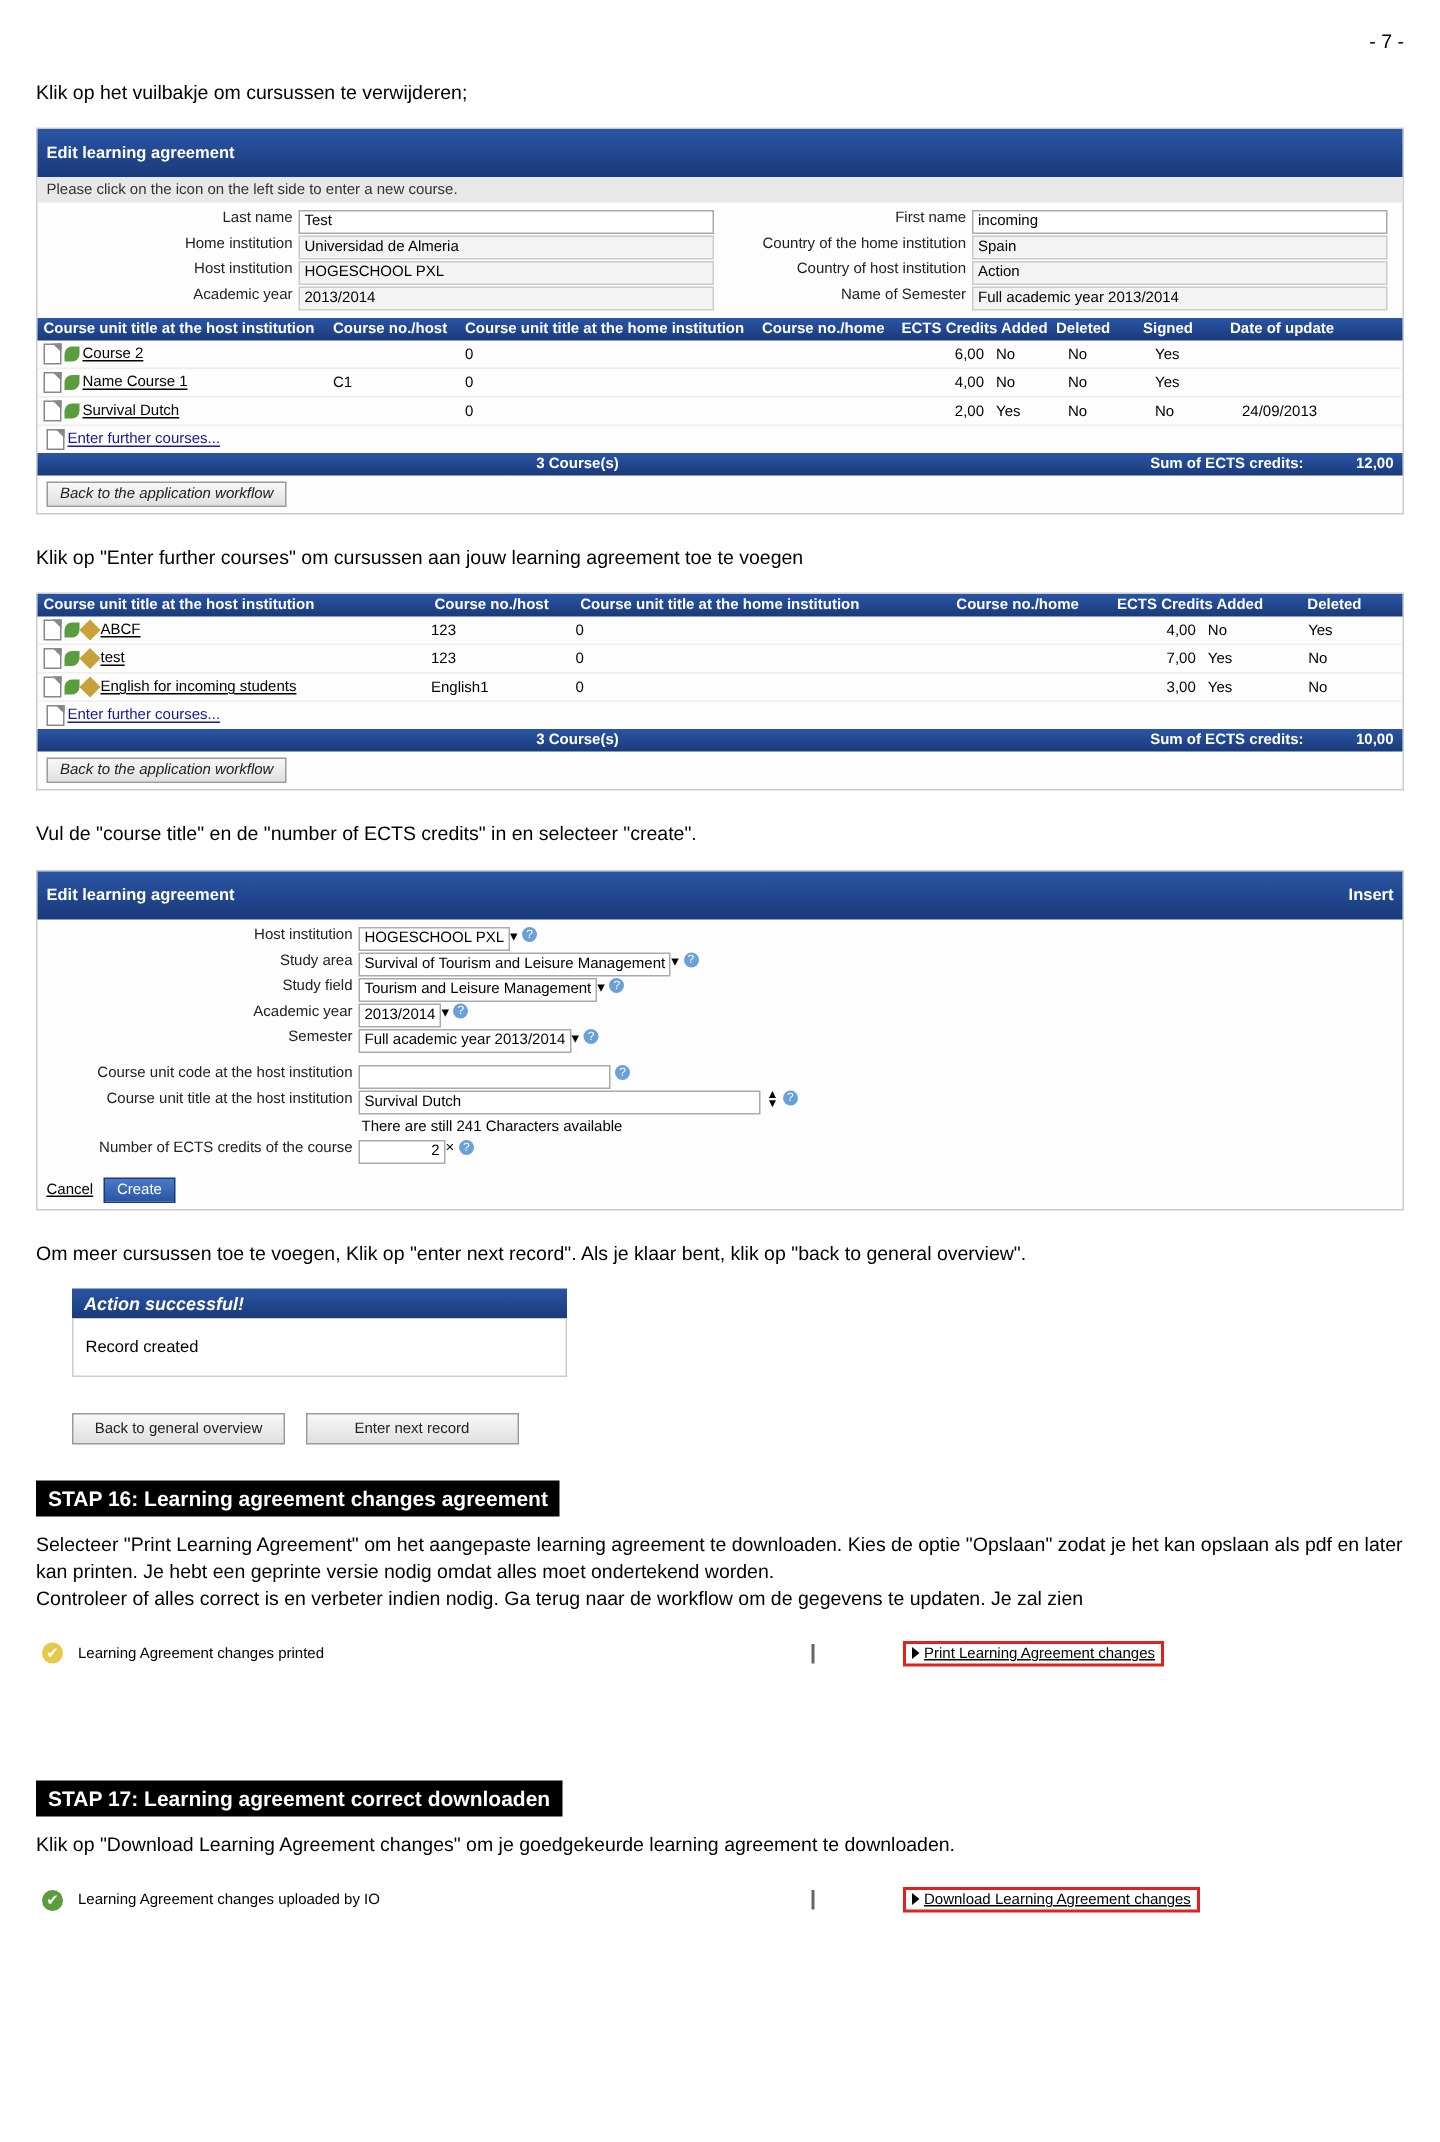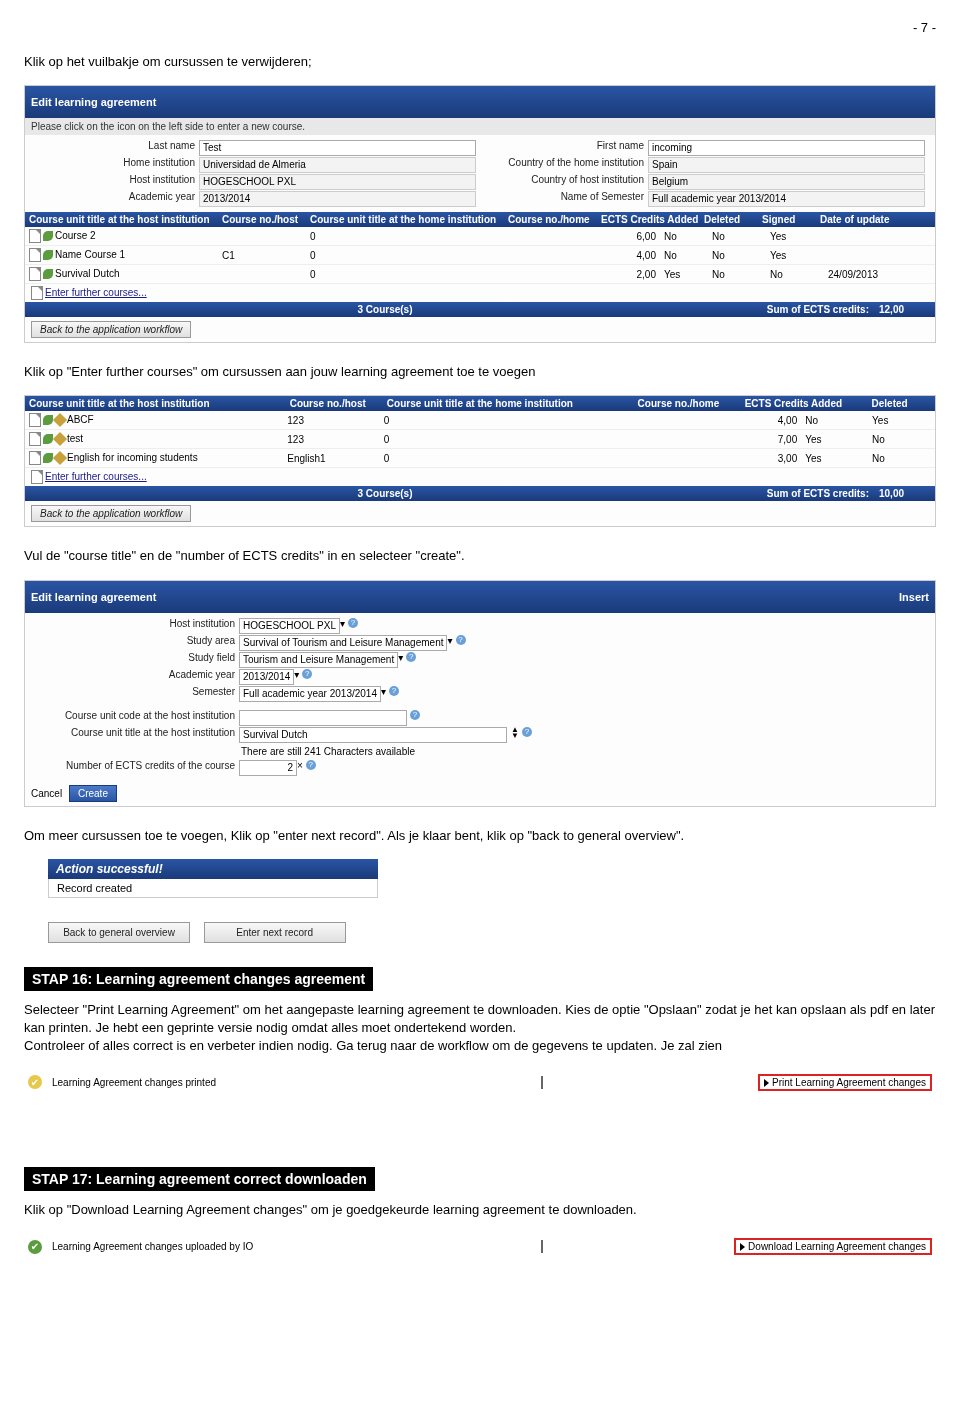--- a/index.html
+++ b/index.html
@@ -23,52 +23,52 @@
   .form-input { border: 1px solid #aaa; padding: 0 3px; background: #fff; min-width: 120px; flex: 1; height: 14px; line-height: 14px; }
   .form-input-ro { background: #f3f3f3; border: 1px solid #ccc; padding: 0 3px; flex: 1; height: 14px; line-height: 14px; }
   .table-hdr { background: linear-gradient(#2a55a4, #1a3a7a); color: #fff; font-size: 10px; font-weight: bold; display: flex; }
   .th, .td { padding: 2px 4px; overflow: hidden; white-space: nowrap; }
   .table-row { display: flex; font-size: 10px; border-bottom: 1px solid #eee; align-items: center; }
   .w1 { width: 185px; } .w2 { width: 80px; } .w3 { width: 190px; } .w4 { width: 85px; } .w5 { width: 95px; } .w6 { width: 50px; } .w7 { width: 50px; } .w8 { width: 75px; }
   .wA { width: 255px; } .wB { width: 90px; } .wC { width: 245px; } .wD { width: 100px; } .wE { width: 120px; } .wF { width: 60px; }
   .footer-bar { background: linear-gradient(#2a55a4, #1a3a7a); color: #fff; font-size: 10px; display: flex; font-weight: bold; }
   .footer-left { flex: 1; text-align: center; padding: 2px 4px; }
   .footer-mid { width: 120px; padding: 2px 4px; text-align: right; }
-  .footer-right { width: 50px; text-align: left; padding: 2px 6px; }
+  .footer-right { width: 50px; text-align: right; padding: 2px 6px; }
   .link-row { font-size: 10px; padding: 2px 6px; color: #1a1a8a; text-decoration: underline; }
   .btn-grey { background: linear-gradient(#f8f8f8,#e0e0e0); border: 1px solid #999; font-size: 10px; padding: 2px 8px; display: inline-block; color: #222; }
   .bottom-btn-row { padding: 4px 6px; font-size: 10px; font-style: italic; }
   .page-icon { display:inline-block; width:10px; height:12px; border:1px solid #888; background:#fff; margin-right:2px; vertical-align:middle; position:relative; }
   .page-icon::after{content:""; position:absolute; right:-1px; top:-1px; border:3px solid transparent; border-right-color:#888; border-top-color:#888;}
   .leaf-icon { display:inline-block; width:10px; height:10px; background:#5a9c3e; border-radius:50% 0; margin-right:2px; vertical-align:middle; }
   .pencil-icon { display:inline-block; width:10px; height:10px; background:#c9a13a; transform:rotate(45deg); margin-right:2px; vertical-align:middle; }
   .help-icon { display:inline-block; width:10px; height:10px; border-radius:50%; background:#6aa0d8; color:#fff; font-size:8px; line-height:10px; text-align:center; margin-left:3px; vertical-align:middle; }
   .select-like { border:1px solid #aaa; background:#fff; padding:0 3px; height:14px; line-height:14px; display:inline-block; font-size:10px; }
   .single-form { font-size:10px; padding:4px 6px; }
   .single-form .form-row .form-label { width: 200px; }
   .chars-avail { font-size:10px; padding:2px 0 2px 210px;}
   .cancel-create { font-size:10px; padding:4px 6px; }
   .create-btn { background: linear-gradient(#4a7ac8,#2a55a4); color:#fff; border:1px solid #1a3a7a; padding:2px 8px; font-size:10px; display:inline-block; margin-left:4px;}
   .action-success { margin:6px 0 18px 24px; width:330px; }
   .as-hdr { background: linear-gradient(#2a55a4,#1a3a7a); color:#fff; font-weight:bold; font-style:italic; font-size:12px; padding:3px 8px; }
-  .as-body { background:#fff; border:1px solid #ccc; border-top:none; padding:3px 8px; font-size:11px; }
+  .as-body { background:#fff; border:1px solid #ccc; border-top:none; padding:13px 8px; font-size:11px; }
   .as-btns { margin-top:24px; }
   .as-btns .btn-grey { width:140px; text-align:center; padding:4px 0; margin-right:10px; }
   .step-header { background:#000; color:#fff; font-weight:bold; padding:4px 8px; display:inline-block; font-size:14px; margin-top:6px; }
   .status-row { display:flex; align-items:center; font-size:10px; padding:6px 4px; margin:8px 0 26px 0; }
   .status-row .dot { width:14px; height:14px; border-radius:50%; margin-right:10px; display:flex; align-items:center; justify-content:center; color:#fff; font-size:10px; }
   .dot.green { background:#5a9c3e; }
   .dot.yellow { background:#e6c84a; }
   .status-row .chk { width:11px; height:11px; border:1px solid #666; margin:0 auto; }
   .status-row .title-col { width:430px; }
   .status-row .mid-col { width:120px; text-align:center; }
-  .status-row .link-col { flex:1; text-align:right; }
+  .status-row .link-col { flex:1; }
   .red-box { border:2px solid #d22; padding:1px 4px; }
   .tri { display:inline-block; width:0; height:0; border-top:4px solid transparent; border-bottom:4px solid transparent; border-left:5px solid #000; margin-right:3px; vertical-align:middle;}
-  a.alink { color:#000; font-size:10px; }
+  a.alink { color:#000; text-decoration:underline; font-size:10px; }
   .updown { display:inline-flex; flex-direction:column; font-size:8px; line-height:6px; margin-left:4px; vertical-align:middle;}
 </style>
 </head>
 <body>
 
 
 
 <div class="page-number">- 7 -</div>
 
 <p class="paragraph">Klik op het vuilbakje om cursussen te verwijderen;</p>
@@ -100,21 +100,21 @@
       <div class="form-row">
           <div class="form-label">First name</div>
           <div class="form-input">incoming</div>
         </div>
       <div class="form-row">
           <div class="form-label">Country of the home institution</div>
           <div class="form-input-ro">Spain</div>
         </div>
       <div class="form-row">
           <div class="form-label">Country of host institution</div>
-          <div class="form-input-ro">Belgium</div>
+          <div class="form-input-ro">Action</div>
         </div>
       <div class="form-row">
           <div class="form-label">Name of Semester</div>
           <div class="form-input-ro">Full academic year 2013/2014</div>
         </div>
     </div>
   </div>
   <div class="table-hdr">
     <div class="th w1">Course unit title at the host institution</div>
     <div class="th w2">Course no./host</div>

